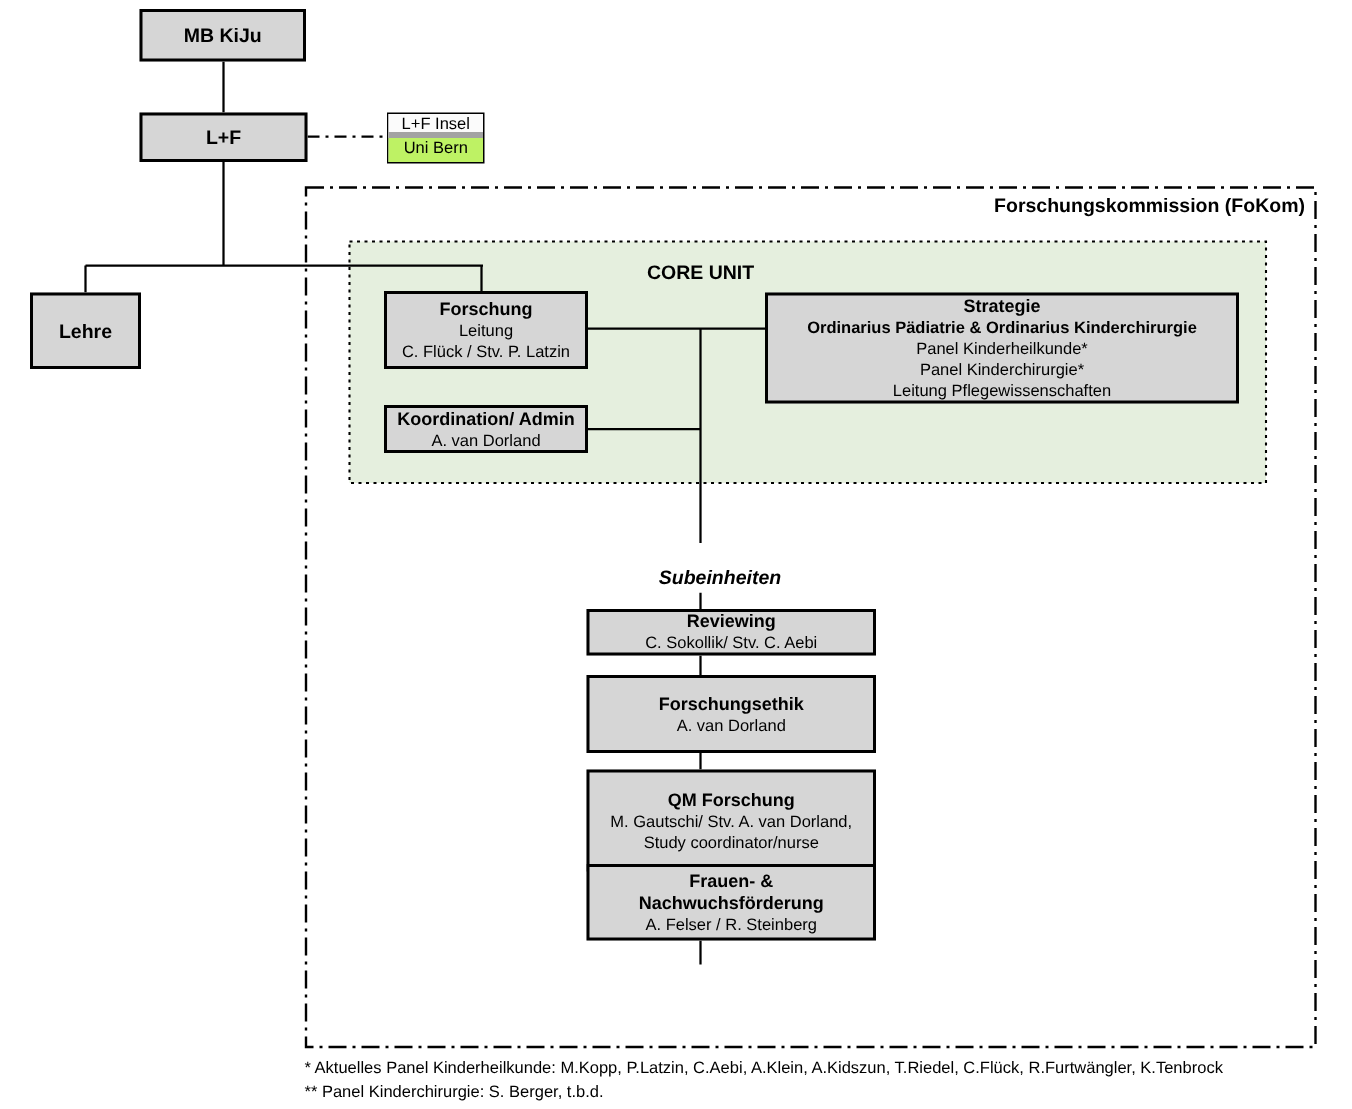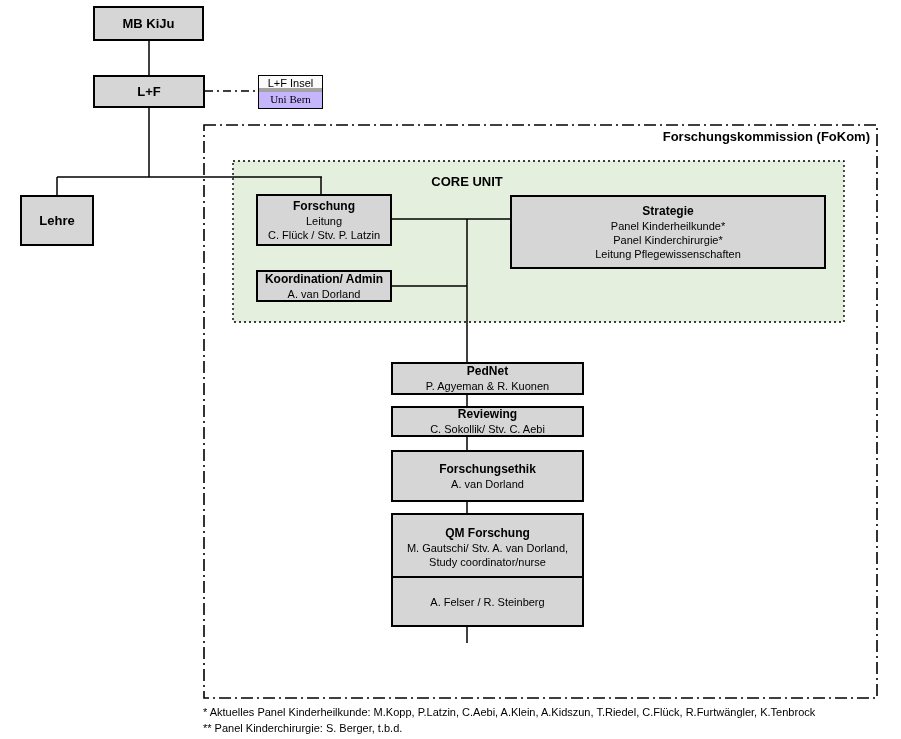--- a/index.html
+++ b/index.html
@@ -18,21 +18,21 @@
   .node .st { font-weight:bold; font-size:11px; line-height:14px; white-space:nowrap; }
   .node .s  { font-size:11px; line-height:14px; white-space:nowrap; }
   .t-wrap { font-weight:bold; font-size:12px; line-height:15px; max-width:150px; }
 
   .mini {
     position:absolute; box-sizing:border-box; border:1.5px solid #000;
     font-size:11px; text-align:center;
   }
   .mini .cell { box-sizing:border-box; height:16px; line-height:15px; }
   .mini .cell.top { background:#fbfbfb; border-bottom:4px solid #a3a3a3; }
-  .mini .cell.bot { background:#c4b5fd;font-family:Liberation Serif, serif; }
+  .mini .cell.bot { background:#bef264; }
 
   .lbl { position:absolute; box-sizing:border-box; }
   .lbl-fokom { width:270px; text-align:right; font-weight:bold; font-size:13px; }
   .lbl-core { width:200px; text-align:center; font-weight:bold; font-size:13px;margin-top:12px; }
   .lbl-sub { width:160px; text-align:center; font-weight:bold; font-style:italic; font-size:13px; background:#fff;margin-top:45px; }
   .footnote { position:absolute; font-size:11px; white-space:nowrap; }
 </style>
 </head>
 <body>
 
@@ -88,49 +88,47 @@
     <div class="s">C. Flück / Stv. P. Latzin</div>
   </div>
 
   <div class="node" style="left:256px;top:270px;width:136px;height:32px">
     <div class="t">Koordination/ Admin</div>
     <div class="s">A. van Dorland</div>
   </div>
 
   <div class="node" style="left:510px;top:195px;width:316px;height:74px">
     <div class="t">Strategie</div>
+    <div class="st">Ordinarius Pädiatrie &amp; Ordinarius Kinderchirurgie</div>
     <div class="s">Panel Kinderheilkunde*</div>
     <div class="s">Panel Kinderchirurgie*</div>
     <div class="s">Leitung Pflegewissenschaften</div>
   </div>
 
   <div class="lbl lbl-sub" style="left:400px;top:332px;height:18px">Subeinheiten</div>
 
-  <div class="node" style="left:391px;top:362px;width:193px;height:33px">
-    <div class="t">PedNet</div>
-    <div class="s">P. Agyeman &amp; R. Kuonen</div>
-  </div>
 
   <div class="node" style="left:391px;top:406px;width:193px;height:31px">
     <div class="t">Reviewing</div>
     <div class="s">C. Sokollik/ Stv. C. Aebi</div>
   </div>
 
   <div class="node" style="left:391px;top:450px;width:193px;height:52px">
     <div class="t">Forschungsethik</div>
     <div class="s">A. van Dorland</div>
   </div>
 
   <div class="node" style="left:391px;top:513px;width:193px;height:68px">
     <div class="t">QM Forschung</div>
     <div class="s">M. Gautschi/ Stv. A. van Dorland,</div>
     <div class="s">Study coordinator/nurse</div>
   </div>
 
   <div class="node" style="left:391px;top:576px;width:193px;height:51px">
+    <div class="t-wrap">Frauen- &amp; Nachwuchsförderung</div>
     <div class="s">A. Felser / R. Steinberg</div>
   </div>
 
 
   <div class="footnote" style="left:203px;top:706px">* Aktuelles Panel Kinderheilkunde: M.Kopp, P.Latzin, C.Aebi, A.Klein, A.Kidszun, T.Riedel, C.Flück, R.Furtwängler, K.Tenbrock</div>
   <div class="footnote" style="left:203px;top:722px">** Panel Kinderchirurgie: S. Berger, t.b.d.</div>
 
 </div>
 
 </body></html>

